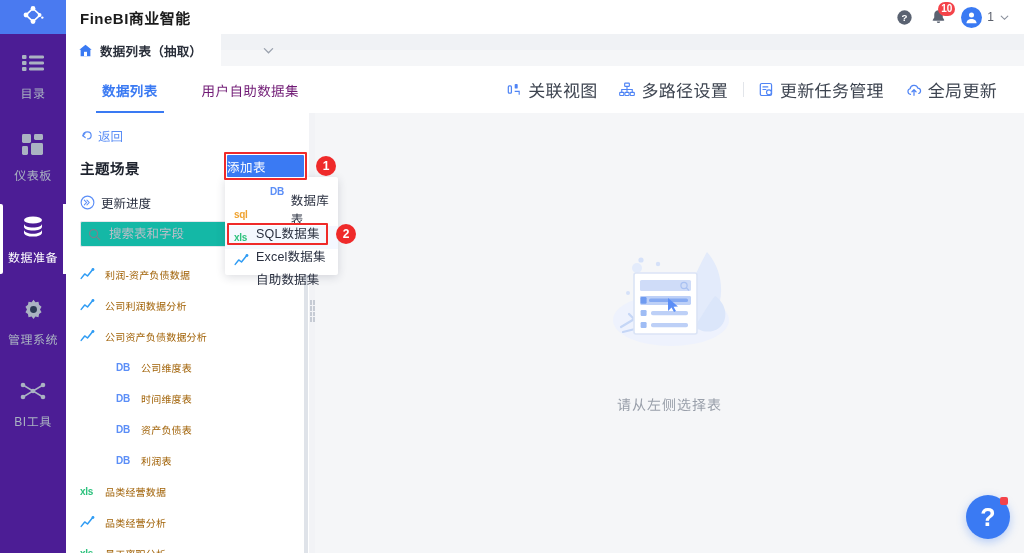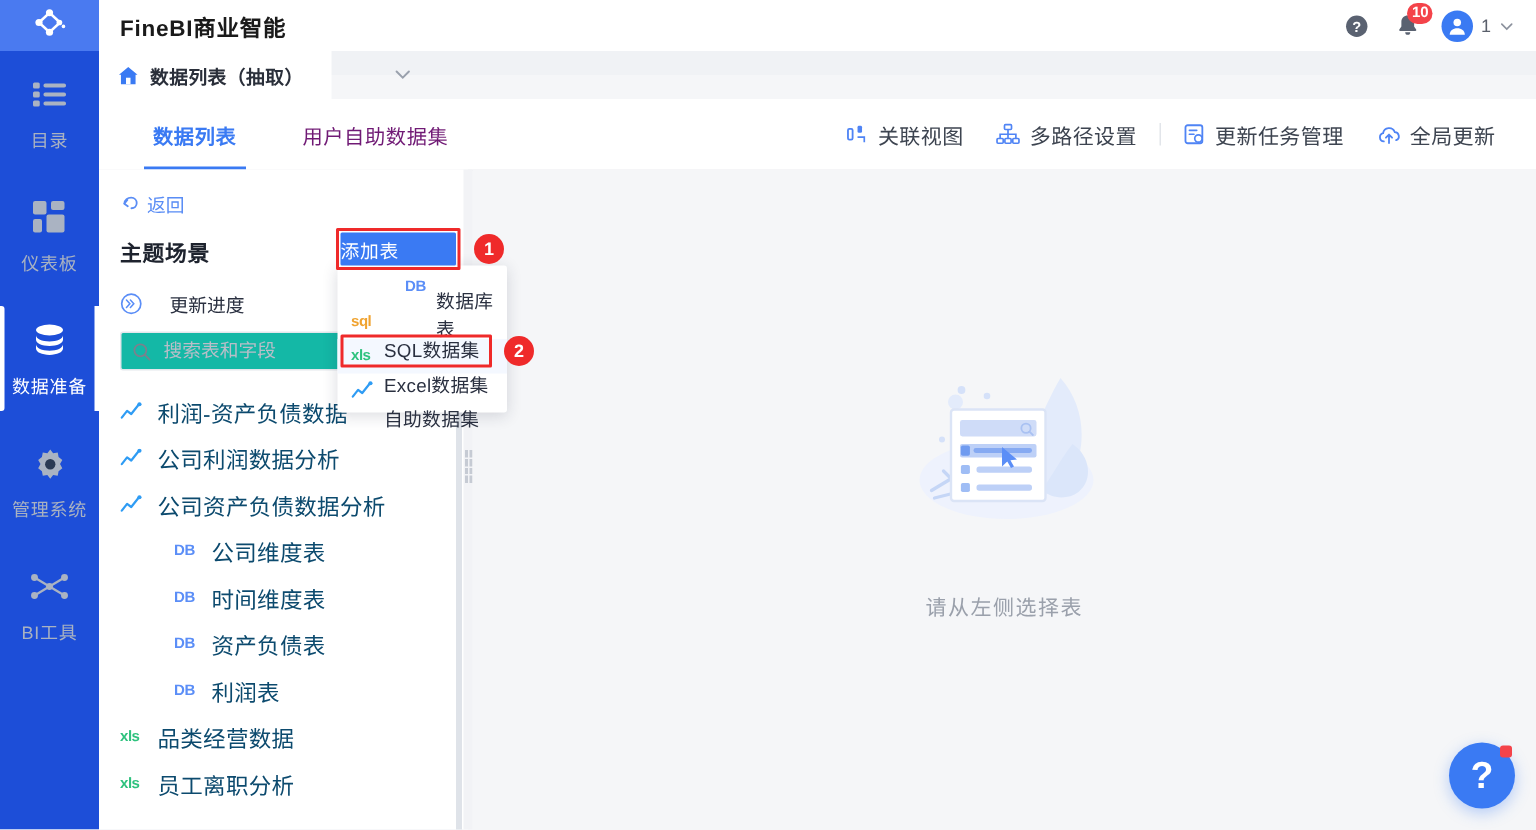--- a/index.html
+++ b/index.html
@@ -12,21 +12,21 @@
     background: #f5f6f8;
     overflow: hidden;
     position: relative;
     -webkit-font-smoothing: antialiased;
   }
   .app { position: relative; width: 1024px; height: 553px; }
 
   
   .rail {
     position: absolute; left: 0; top: 0; width: 66px; height: 553px;
-    background: #1d4ed8;
+    background: #4c1d95;
   }
   .rail-logo {
     position: absolute; left: 0; top: 0; width: 66px; height: 34px;
     background: #4a7af0; display: flex; align-items: center; justify-content: center;
   }
   .rail-items { position: absolute; top: 34px; left: 0; width: 66px; }
   .rail-item {
     position: relative; width: 66px; height: 82px;
     display: flex; flex-direction: column; align-items: center; justify-content: center;
     cursor: pointer; color: #aab3c2;
@@ -97,39 +97,39 @@
     padding: 0 22px; font-size: 13.5px; color: #701a75; cursor: pointer; letter-spacing: .4px;
   }
   .tab.active { color: #3a7af3; font-weight: 600; }
   .tab.active::after {
     content: ""; position: absolute; left: 16px; right: 16px; bottom: 0; height: 2px;
     background: #3a7af3;
   }
   .toolbar { margin-left: auto; display: flex; align-items: center; padding-right: 16px; gap: 0; }
   .tbtn {
     display:flex; align-items:center; gap:6px; padding: 0 11px; height: 26px;
-    font-size: 14px; color: #3d4450; cursor: pointer; letter-spacing: .3px;
+    font-size: 17px; color: #3d4450; cursor: pointer; letter-spacing: .3px;
   }
   .tbsep { width: 1px; height: 15px; background: #e2e5ea; margin: 0 4px; }
 
   
   .lpanel {
     position: absolute; left: 66px; top: 113px; width: 246px; bottom: 0;
     background: #ffffff;
   }
   .back-link {
     position: absolute; left: 14px; top: 13px; display:flex; align-items:center; gap: 5px;
     color: #5a8df5; font-size: 12.5px; cursor: pointer; font-family: Liberation Mono, monospace;
   }
   .sec-title {
     position: absolute; left: 14px; top: 44px; font-size: 14.5px; color: #1e232e;
     font-weight: 700; letter-spacing: .5px;
   }
   .progress-row {
-    position: absolute; left: 14px; top: 80px; display:flex; align-items:center; gap: 18px;
+    position: absolute; left: 14px; top: 80px; display:flex; align-items:center; gap: 6px;
     font-size: 12.5px; color: #2a3040; cursor: pointer;
   }
   .searchbox {
     position: absolute; left: 14px; top: 108px; width: 218px; height: 26px;
     border: 1px solid #e4e7ec; border-radius: 2px; background: #14b8a6;
     display: flex; align-items: center; box-sizing: border-box;
   }
   .searchbox input {
     border: none; outline: none; font-size: 12.5px; color: #2a3040;
     width: 170px; background: transparent; font-family: inherit;
@@ -137,21 +137,21 @@
   .searchbox input::placeholder { color: #b9bec8; }
   .tablist {
     position: absolute; left: 0; top: 146px; width: 246px; bottom: 0;
     overflow: hidden;
   }
   .trow {
     display: flex; align-items: center; height: 31px; padding-left: 14px;
     cursor: pointer; box-sizing: border-box;
   }
   .trow .ticon { width: 20px; display:flex; align-items:center; justify-content:flex-start; }
-  .trow .tlabel { font-size: 15px; color: #0c4a6e; margin-left: 5px; letter-spacing: .2px; }
+  .trow .tlabel { font-size: 10px; color: #a16207; margin-left: 5px; letter-spacing: .2px; }
   .icon-db { font-size: 10px; font-weight: 700; color: #5b8ef7; font-family: "Liberation Sans", sans-serif; letter-spacing: -0.3px; padding-left: 36px;}
   .icon-xls { font-size: 10px; font-weight: 700; color: #2ec27e; font-family: "Liberation Sans", sans-serif; letter-spacing: -0.3px;}
   .icon-sql { font-size: 10px; font-weight: 700; color: #f0a330; font-family: "Liberation Sans", sans-serif; letter-spacing: -0.3px;}
 
   
   .lscroll {
     position: absolute; right: 4px; top: 150px; width: 4px; height: 300px;
     background: #dfe3e9; border-radius: 2px;
   }
   
@@ -489,20 +489,29 @@
       <div class="trow">
         <span class="ticon icon-db">DB</span>
         <span class="tlabel">利润表</span>
       </div>
 
       <div class="trow">
         <span class="ticon icon-xls">xls</span>
         <span class="tlabel">品类经营数据</span>
       </div>
 
+      <div class="trow">
+        <span class="ticon">
+          <svg width="15" height="13" viewBox="0 0 16 14">
+            <path d="M1.2 11.2 L5 6.4 L8 8.6 L13.4 1.8" fill="none" stroke="#2f9cf4" stroke-width="1.6" stroke-linecap="round" stroke-linejoin="round"></path>
+            <circle cx="13.9" cy="1.6" r="1.5" fill="#2f9cf4"></circle>
+          </svg>
+        </span>
+        <span class="tlabel">品类经营分析</span>
+      </div>
 
       <div class="trow">
         <span class="ticon icon-xls">xls</span>
         <span class="tlabel">员工离职分析</span>
       </div>
 
     </div>
 
     <div class="lscroll"></div>
   </div>

